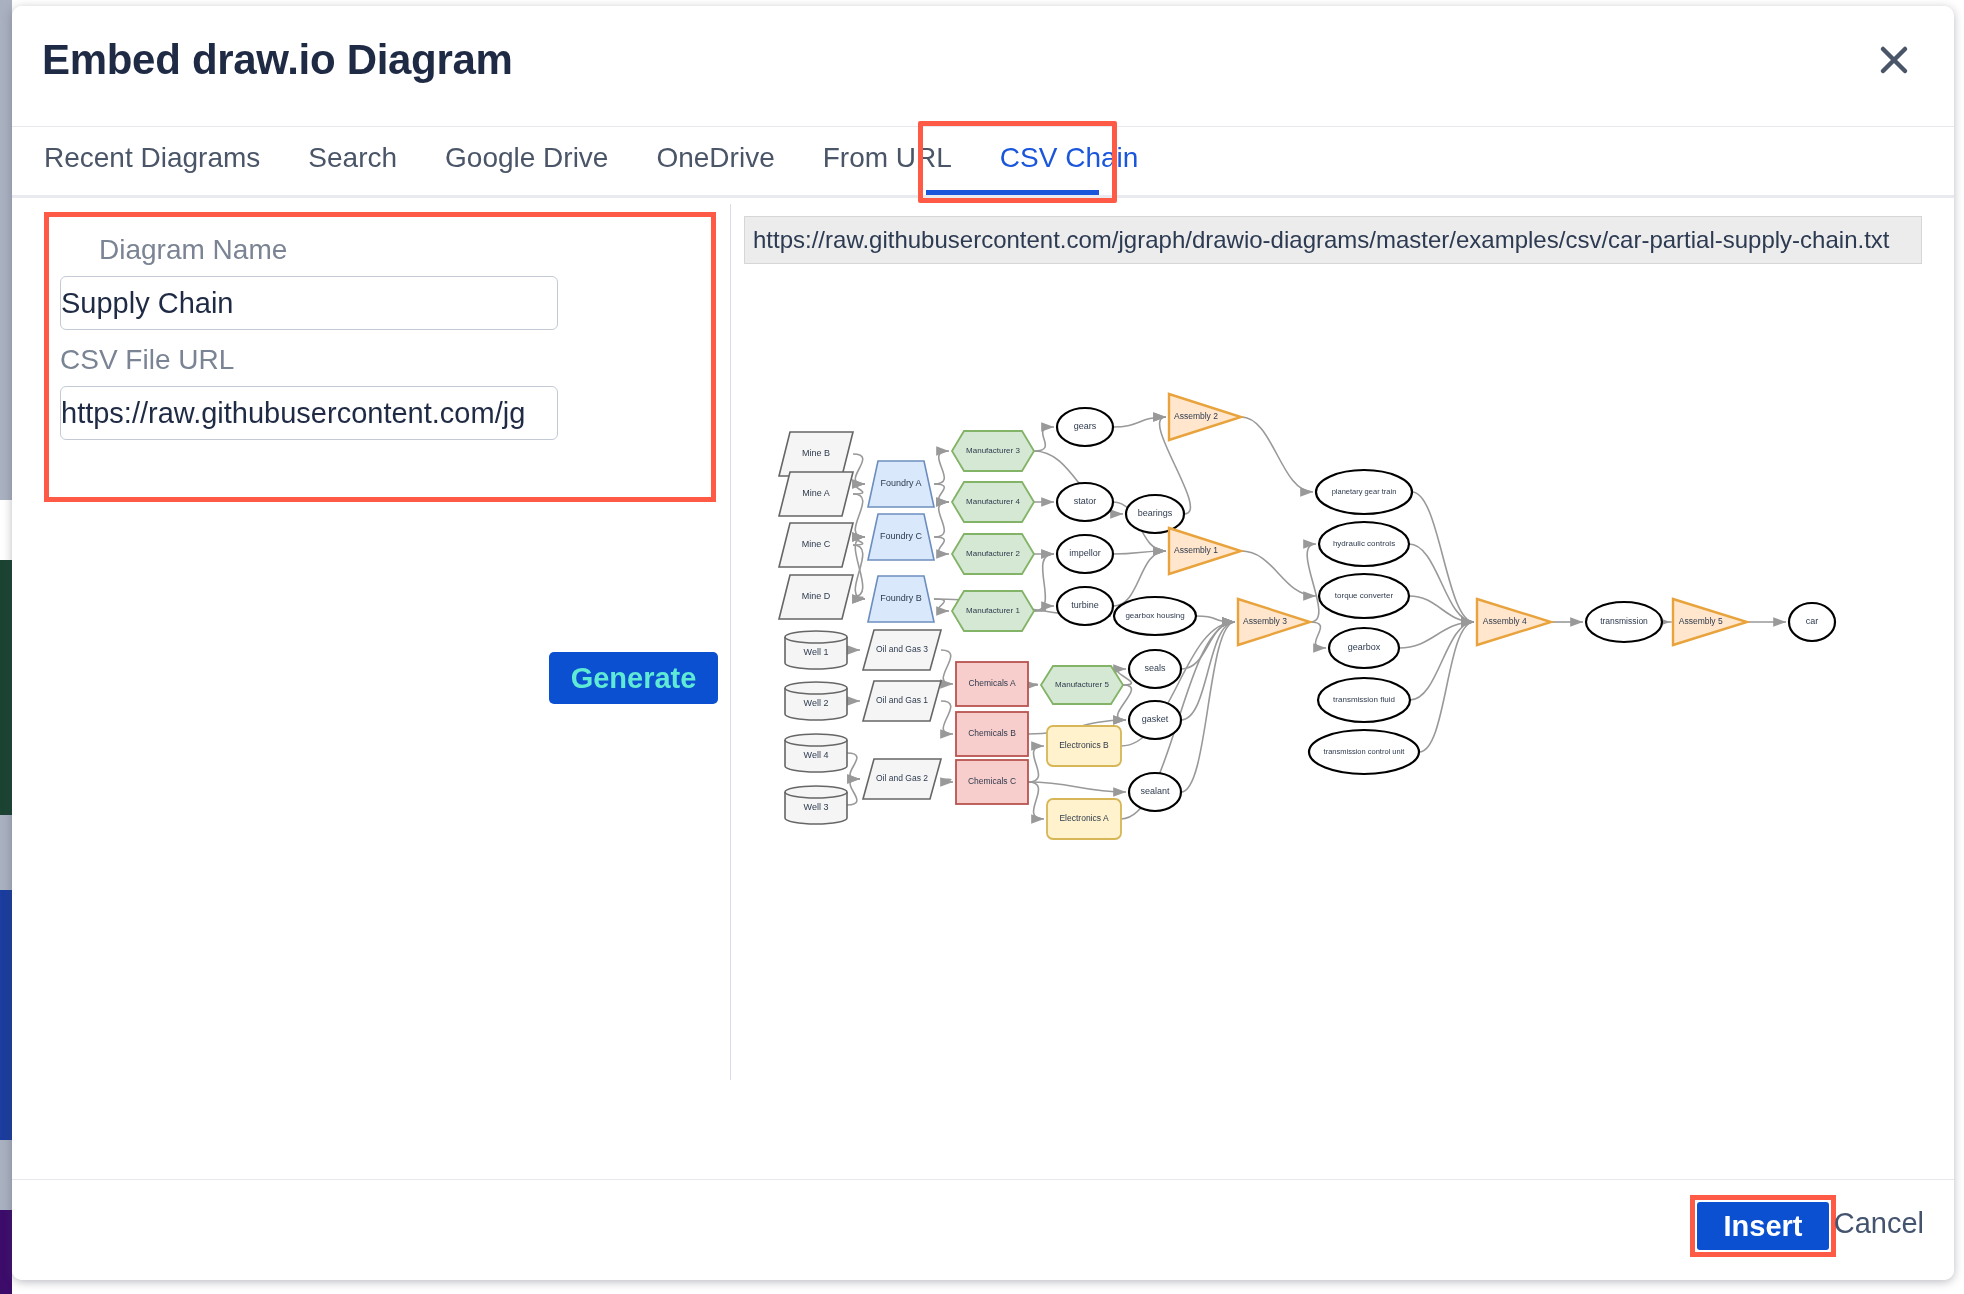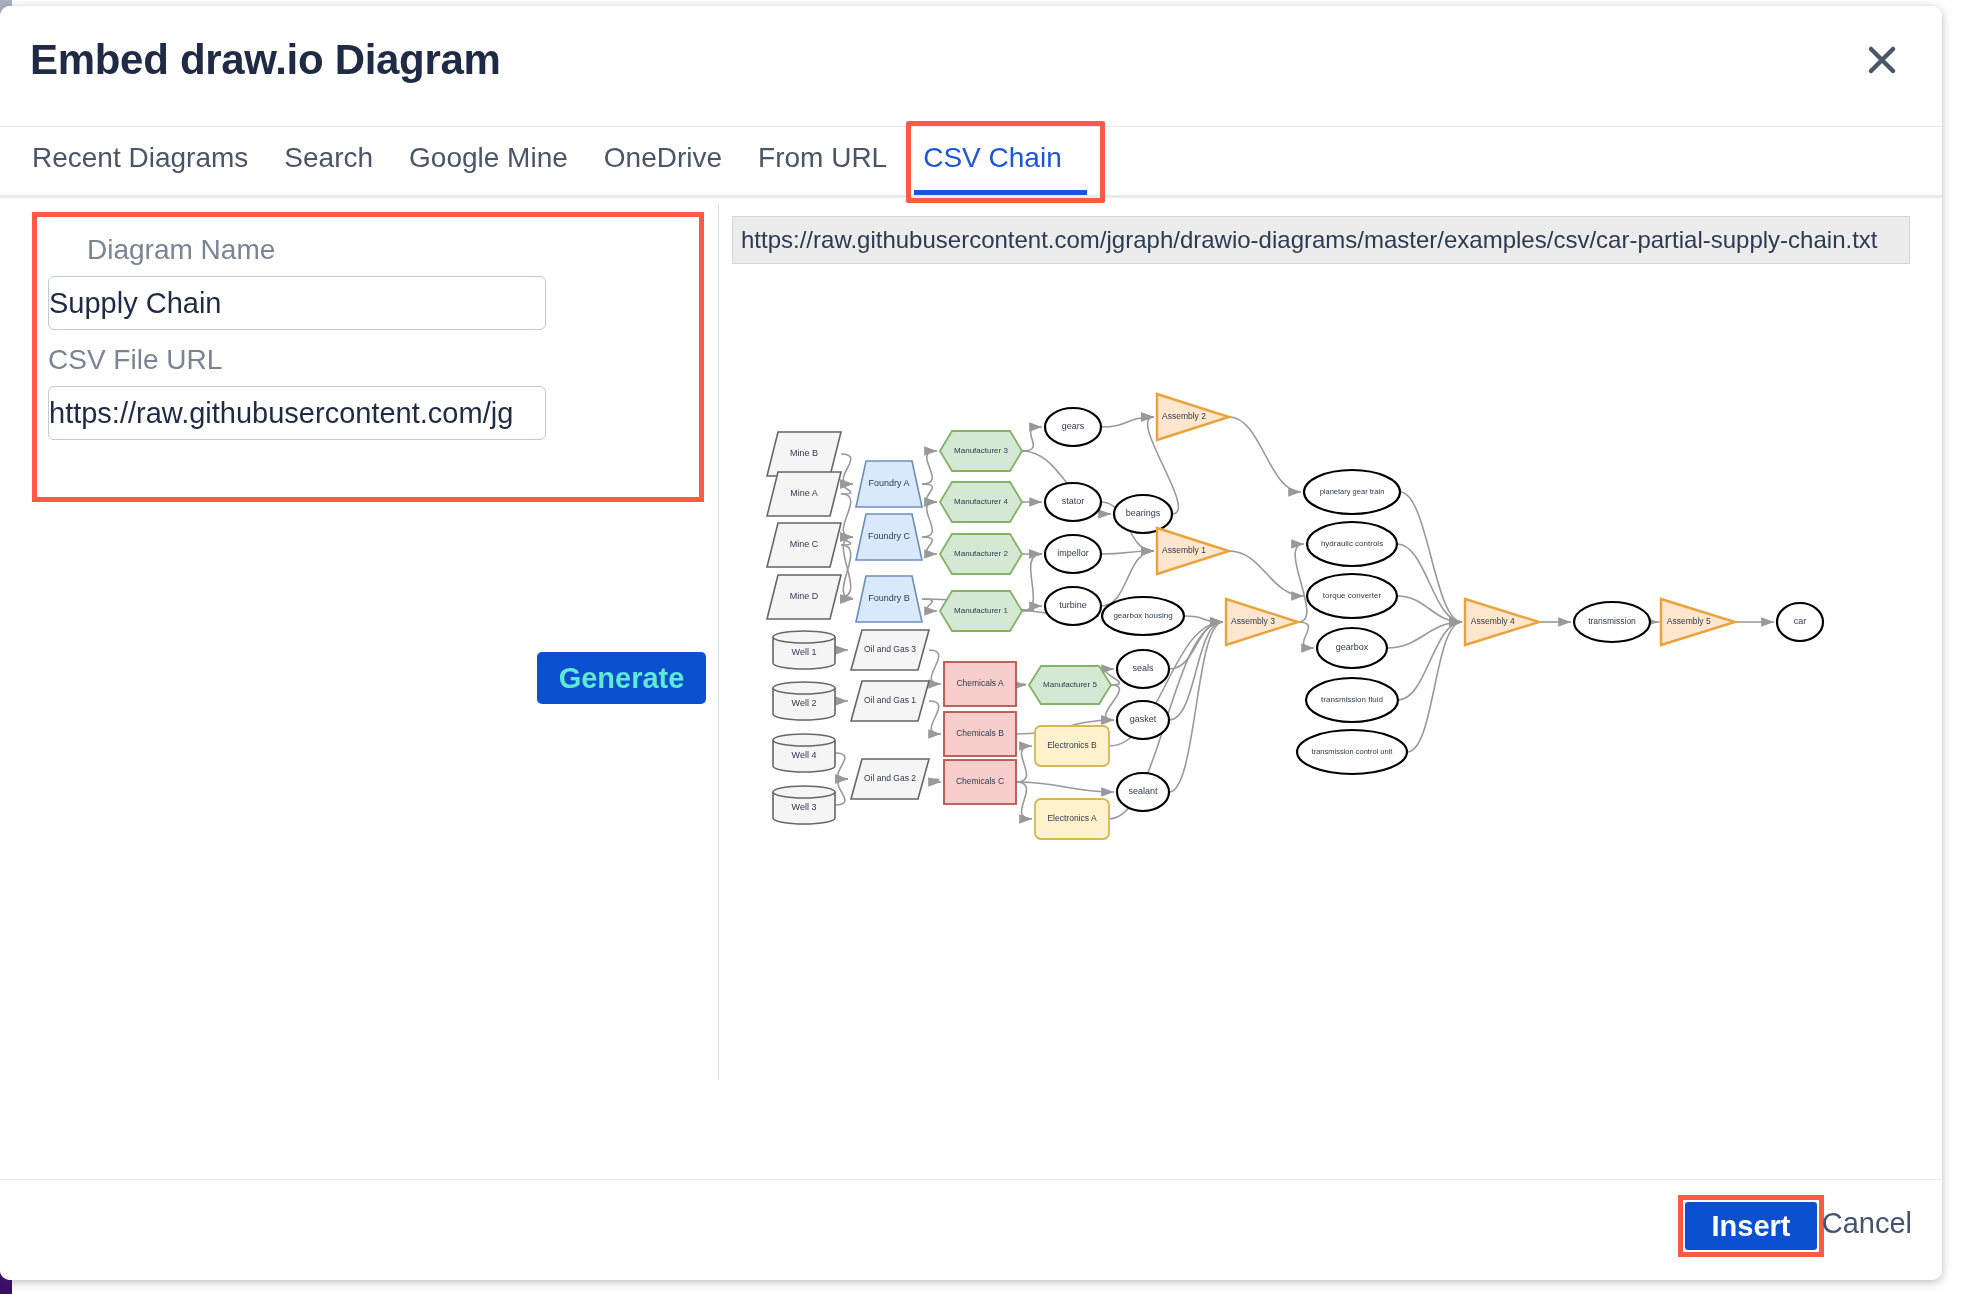--- a/index.html
+++ b/index.html
@@ -14,37 +14,37 @@
   #bg-sliver .band{position:absolute;left:0;width:12px;background:#a9b0c0;}
   #bg-sliver .b1{top:0;height:500px;}
   #bg-sliver .b2{top:560px;height:255px;background:#1b4332;}
   #bg-sliver .b3{top:815px;height:75px;background:#a9b0c0;}
   #bg-sliver .b4{top:890px;height:250px;background:#1a3d9e;}
   #bg-sliver .b5{top:1140px;height:70px;background:#a9b0c0;}
   #bg-sliver .b6{top:1210px;height:84px;background:#3d0c6b;}
 
   
   #dialog{
-    position:absolute;left:0;top:6px;width:1942px;height:1274px;
+    position:absolute;left:12px;top:6px;width:1942px;height:1274px;
     background:#ffffff;border-radius:10px;
     box-shadow:0 2px 10px rgba(60,64,80,.35);
     overflow:hidden;
   }
   
   #titlebar{position:absolute;left:0;top:0;width:1942px;height:120px;background:#fff;
     border-bottom:1px solid #e6e8ee;}
   #dlg-title{position:absolute;left:30px;top:30px;font-size:42px;font-weight:bold;color:#1f2a44;
     letter-spacing:-.3px;}
   #close-btn{position:absolute;right:36px;top:30px;width:48px;height:48px;cursor:pointer;
     display:flex;align-items:center;justify-content:center;}
   #close-btn svg{display:block;}
 
   
   #tabbar{position:absolute;left:0;top:121px;width:1942px;height:71px;background:#fff;}
-  #tabrow{position:absolute;left:14px;top:0;height:62px;display:flex;align-items:center;gap:0;text-align:center;}
+  #tabrow{position:absolute;left:14px;top:0;height:62px;display:flex;align-items:center;gap:12px;text-align:center;}
   .tab{font-size:28px;color:#4a5568;padding:6px 18px;cursor:pointer;white-space:nowrap;}
   .tab.active{color:#1a56db;}
   #tab-underline{position:absolute;left:0;bottom:0;width:1942px;height:3px;background:#e8eaf0;}
   #active-underline{position:absolute;height:5px;background:#1a56db;bottom:3px;}
   #csv-tab-highlight{position:absolute;border:5px solid #ff5a45;border-radius:2px;pointer-events:none;}
 
   
   #left-panel{position:absolute;left:0;top:192px;width:718px;height:980px;background:#fff;}
   #form-highlight{position:absolute;left:32px;top:14px;width:672px;height:290px;
     border:5px solid #ff5a45;box-sizing:border-box;}
@@ -102,21 +102,21 @@
       <svg width="34" height="34" viewBox="0 0 34 34" aria-hidden="true">
         <path d="M6 6 L28 28 M28 6 L6 28" stroke="#4a5568" stroke-width="4.5" stroke-linecap="round"></path>
       </svg>
     </div>
   </div>
 
   <div id="tabbar">
     <div id="tabrow">
       <div class="tab">Recent Diagrams</div>
       <div class="tab">Search</div>
-      <div class="tab">Google Mine</div>
+      <div class="tab">Google Drive</div>
       <div class="tab">OneDrive</div>
       <div class="tab">From URL</div>
       <div class="tab active" id="tab-csv">CSV Chain</div>
     </div>
     <div id="tab-underline"></div>
     <div id="active-underline" style="left: 913.828px; width: 172.703px;"></div>
     <div id="csv-tab-highlight" style="left: 905.828px; top: -6px; width: 188.703px; height: 72px;"></div>
   </div>
 
   <div id="left-panel">

